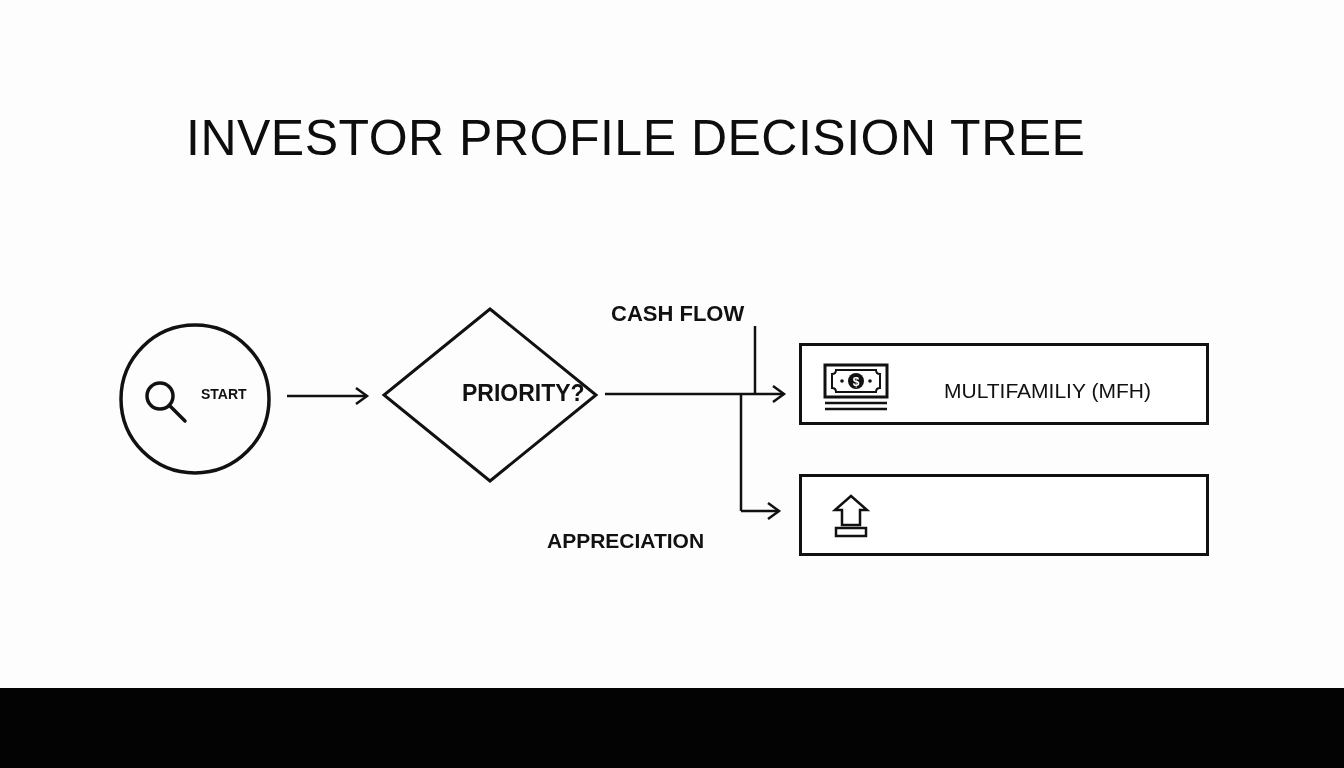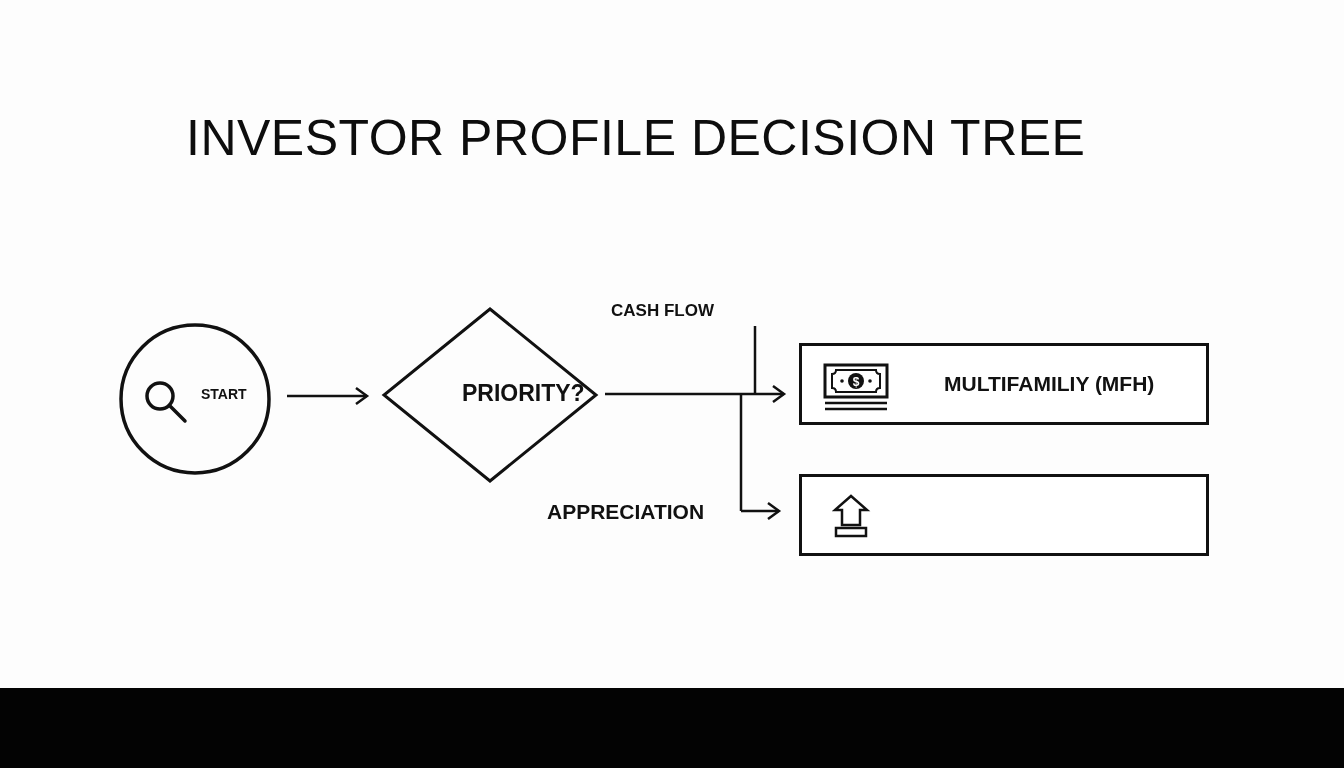--- a/index.html
+++ b/index.html
@@ -13,32 +13,32 @@
     position: absolute; left: 186px; top: 108px;
     font-size: 50px; font-weight: normal; letter-spacing: 0.5px;
     line-height: 60px; white-space: nowrap; color: #0d0d0d;
   }
   svg.canvas { position: absolute; left: 0; top: 0; }
   .lbl {
     position: absolute; font-weight: bold; white-space: nowrap; color: #111;
   }
   .start-label { left: 201px; top: 386px; font-size: 14px; text-align: right; }
   .priority-label { left: 418px; top: 380px; font-size: 23px; margin-left: 44px; }
-  .cash-label { left: 611px; top: 301px; font-size: 17px; text-align: right; }
-  .appr-label { left: 547px; top: 500px; font-size: 21px; }
+  .cash-label { left: 611px; top: 301px; font-size: 22px; text-align: right; }
+  .appr-label { left: 547px; top: 529px; font-size: 21px; }
   .box {
     position: absolute; left: 799px; width: 410px; height: 82px;
     border: 3px solid #111; box-sizing: border-box; background: #fff;
   }
   .box1 { top: 343px; }
   .box2 { top: 474px; }
   .box .icon { position: absolute; left: 20px; top: 16px; }
   .box .txt {
-    position: absolute; left: 142px; top: 26px;
-    font-size: 21px; font-weight: bold; white-space: nowrap;
+    position: absolute; left: 142px; top: 33px;
+    font-size: 21px; font-weight: normal; white-space: nowrap;
   }
   .bottom-bar {
     position: absolute; left: 0; top: 688px; width: 1344px; height: 80px;
     background: #030303;
   }
 </style>
 </head>
 <body>
 
 <div class="title">INVESTOR PROFILE DECISION TREE</div>

